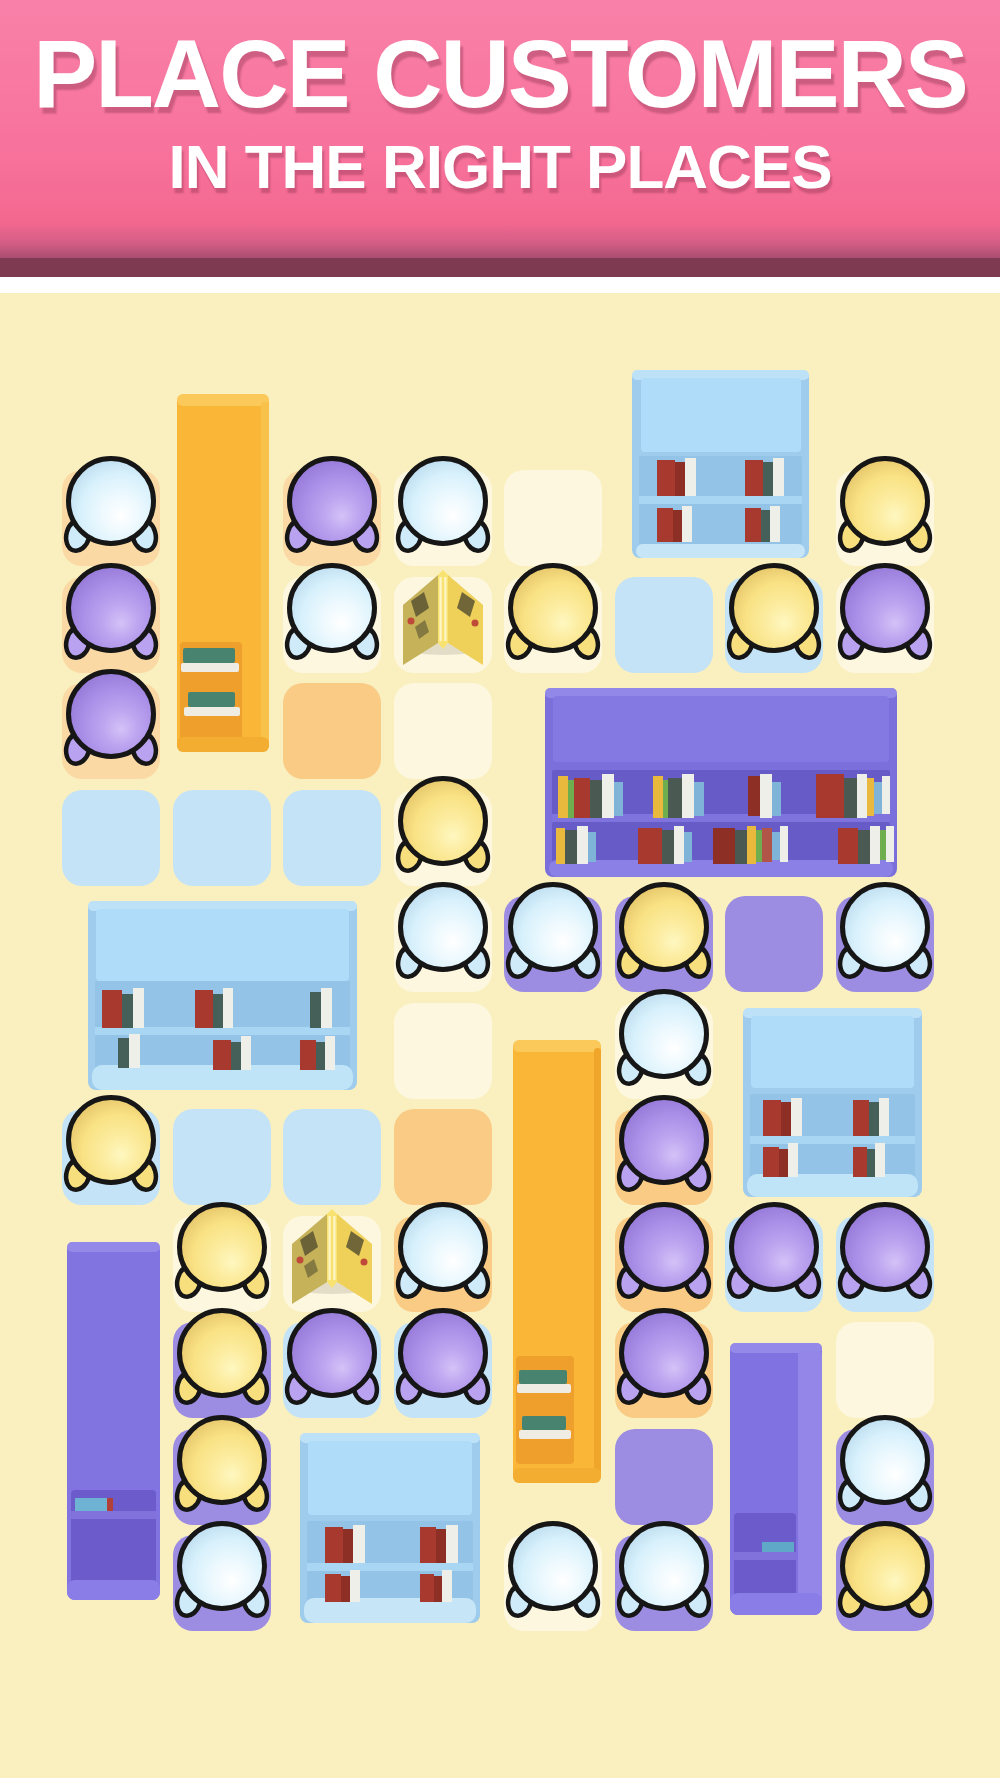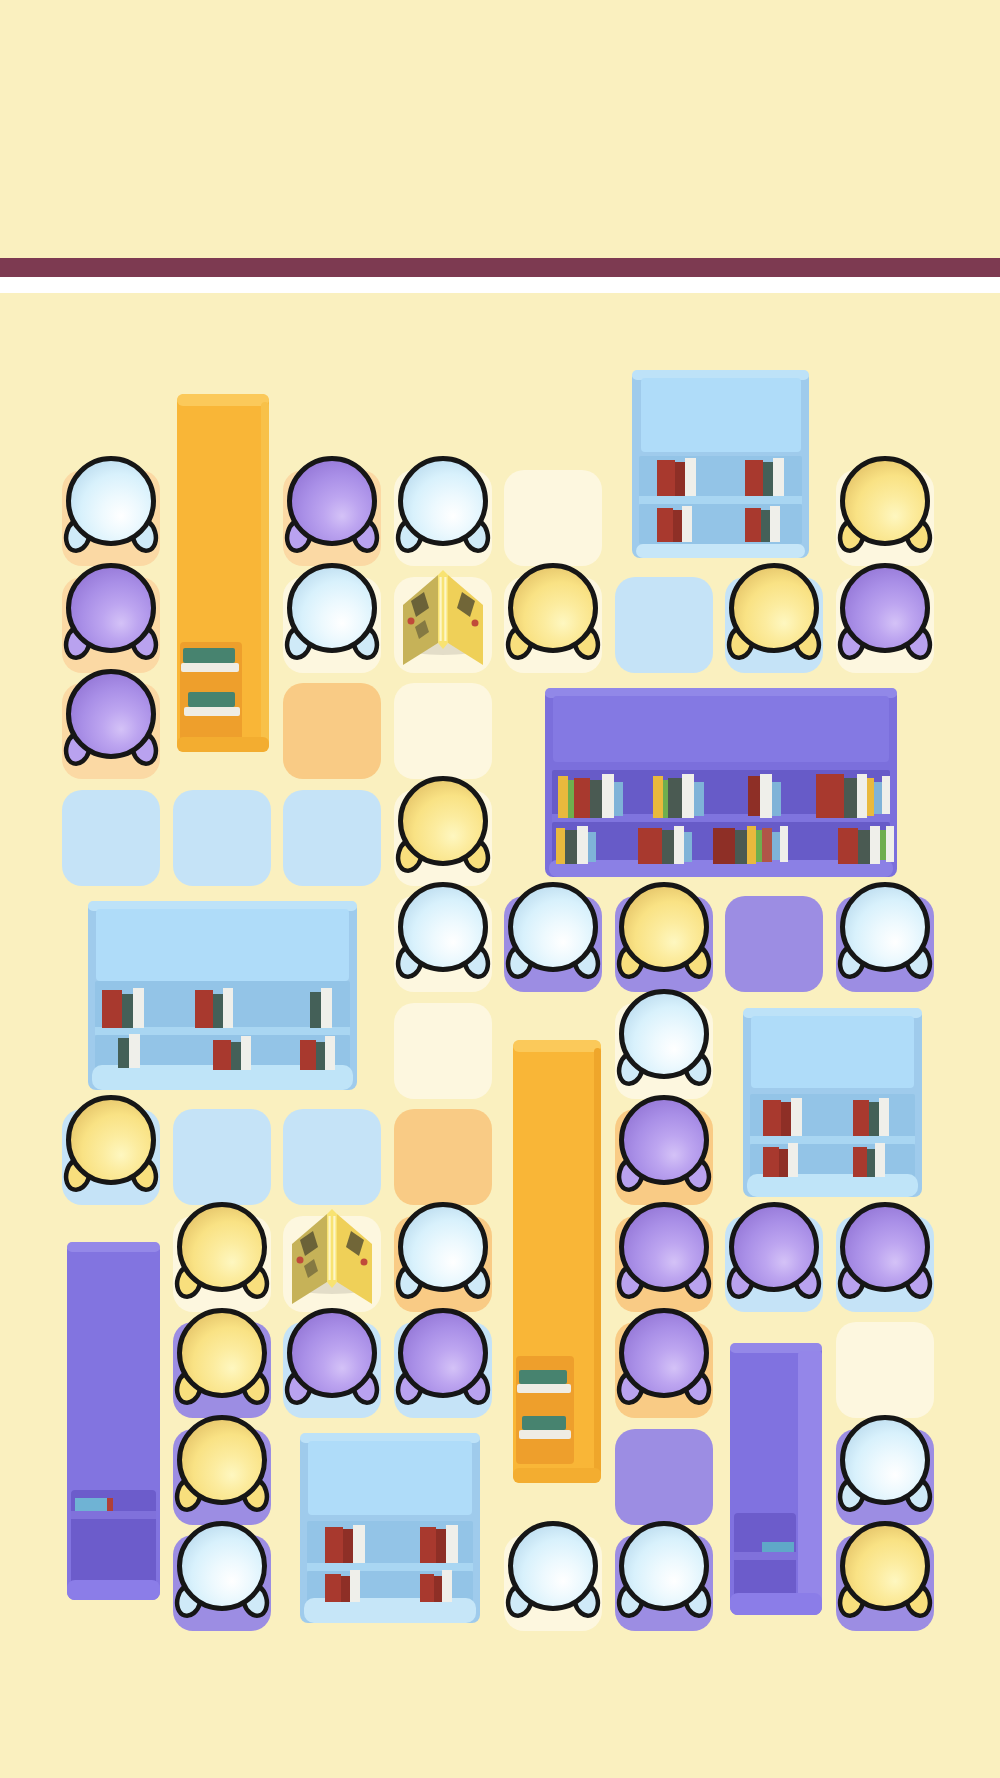--- a/index.html
+++ b/index.html
@@ -438,15 +438,19 @@
     <ellipse cx="85" cy="81" rx="11.5" ry="16" transform="rotate(-16 85 81)" fill="#CFEAF8" stroke="#161616" stroke-width="4.5"></ellipse>
     <circle cx="52" cy="47" r="42.5" fill="url(#grad-blue)" stroke="#161616" stroke-width="5"></circle>
   </svg>
       </div><div class="sprite" style="left: 832.5px; top: 1519px;">
         <svg viewBox="0 0 104 104" width="104" height="104">
     <ellipse cx="19" cy="81" rx="11.5" ry="16" transform="rotate(16 19 81)" fill="#F8DF7D" stroke="#161616" stroke-width="4.5"></ellipse>
     <ellipse cx="85" cy="81" rx="11.5" ry="16" transform="rotate(-16 85 81)" fill="#F8DF7D" stroke="#161616" stroke-width="4.5"></ellipse>
     <circle cx="52" cy="47" r="42.5" fill="url(#grad-yellow)" stroke="#161616" stroke-width="5"></circle>
   </svg>
       </div></div>
+  <header class="banner">
+    <h1>PLACE CUSTOMERS</h1>
+    <h2>IN THE RIGHT PLACES</h2>
+  </header>
   <div class="strip"></div>
   <div class="white-strip"></div>
 </div>
 
 </body></html>

